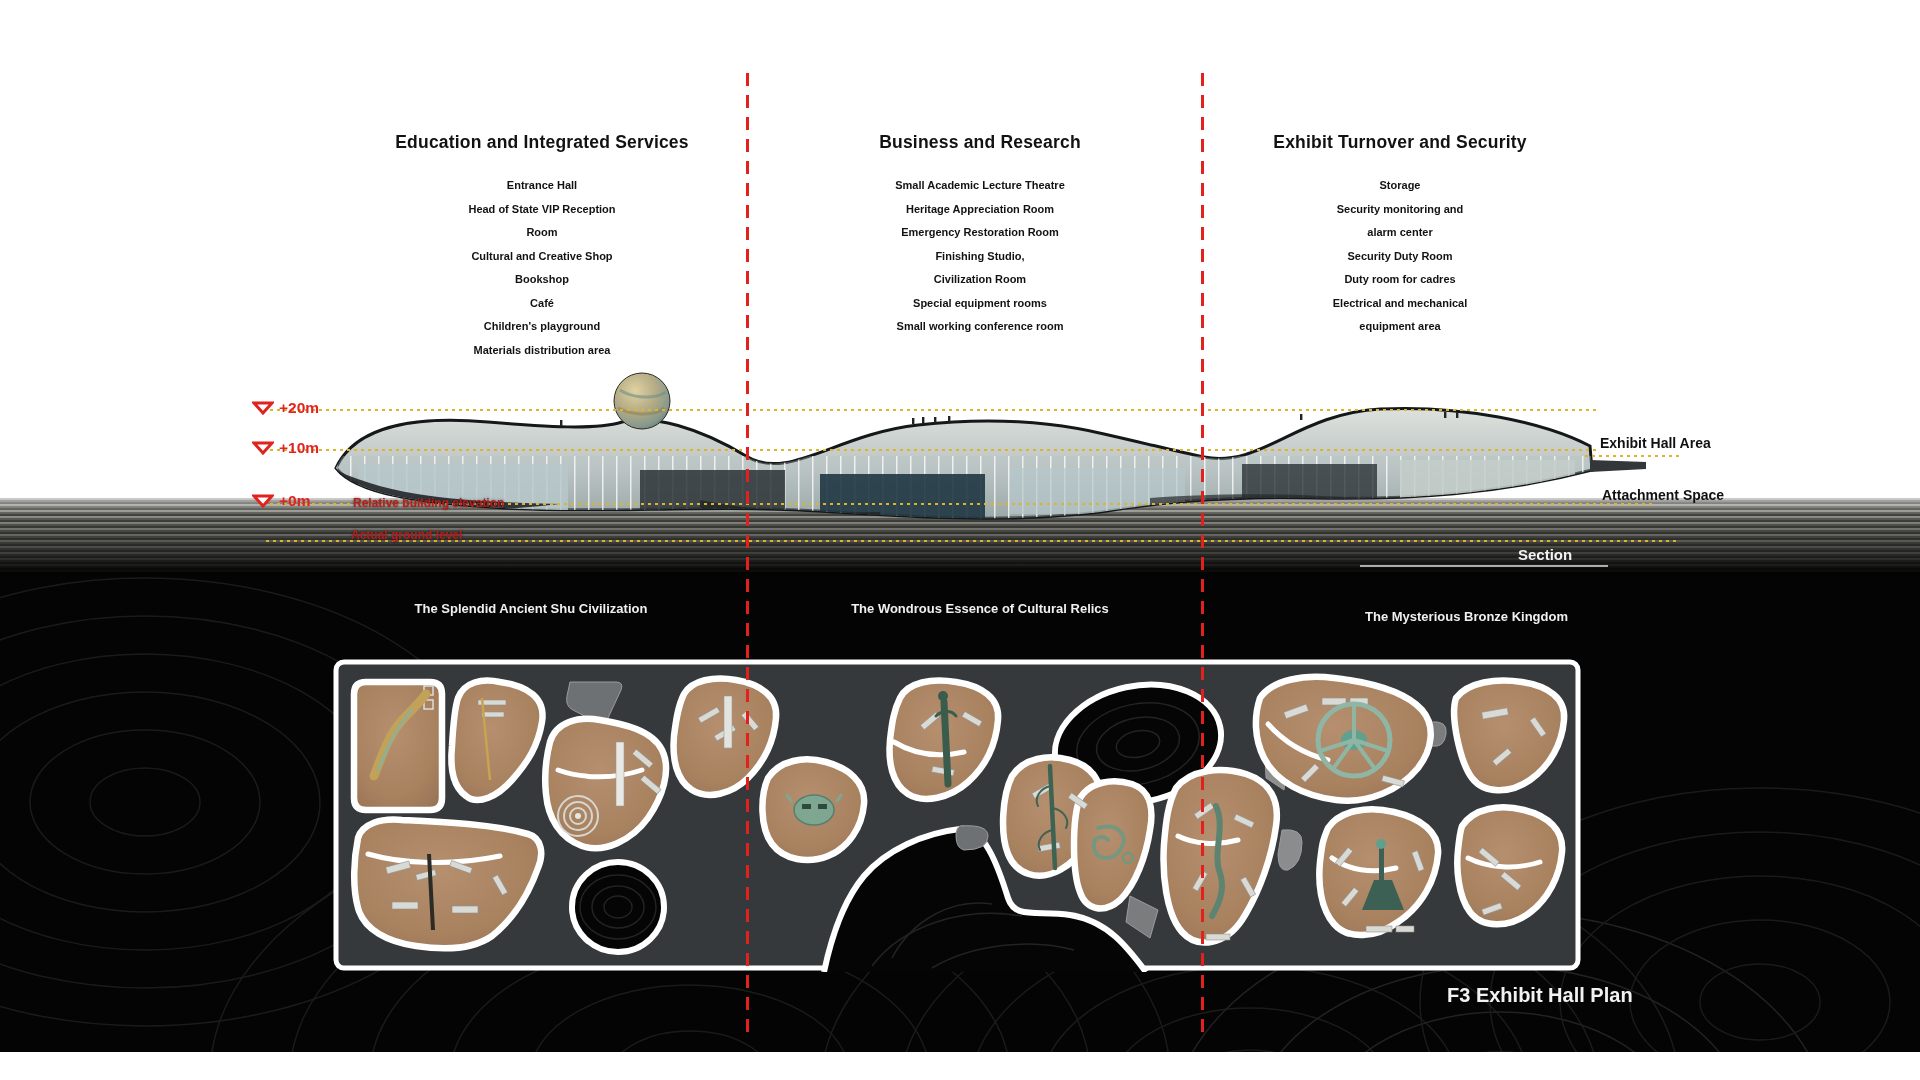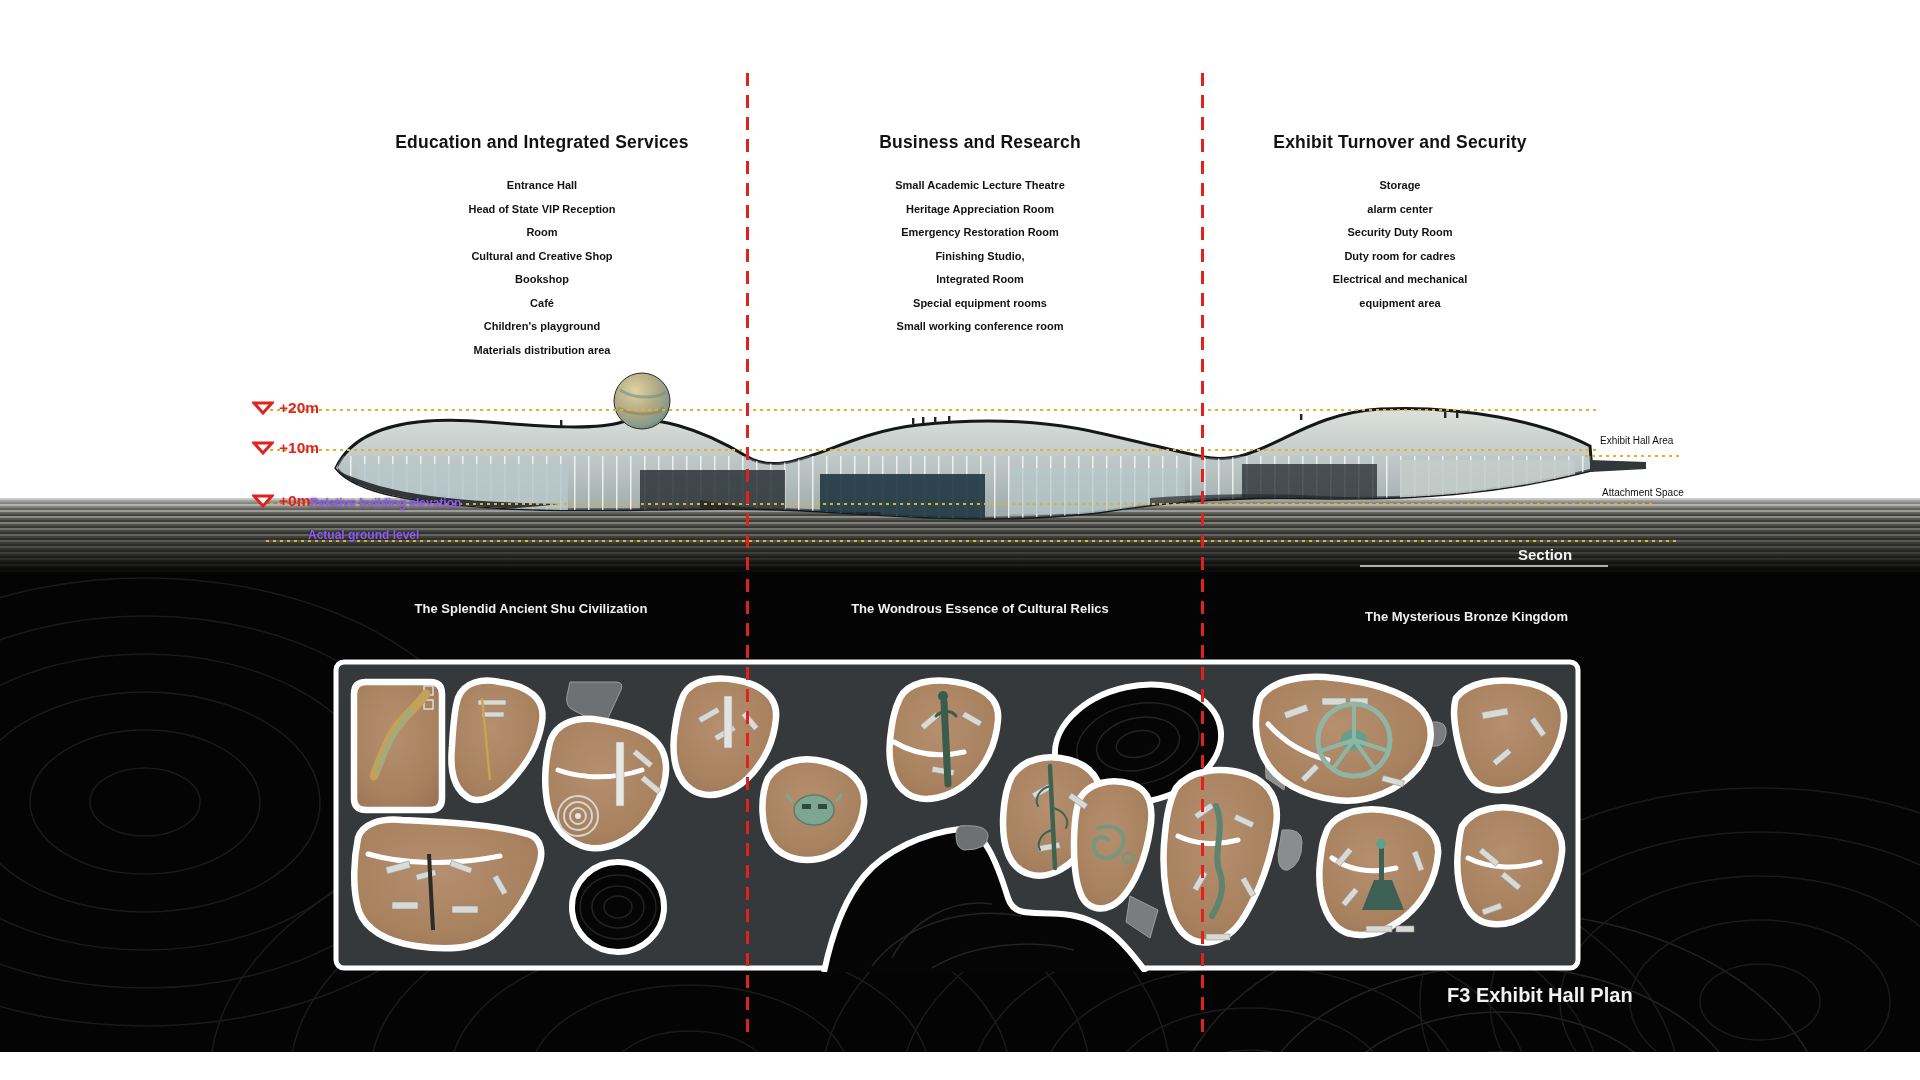--- a/index.html
+++ b/index.html
@@ -8,23 +8,23 @@
   .abs{position:absolute;}
   
   .prog-col{position:absolute;top:132px;text-align:center;color:#121212;}
   .prog-col h2{margin:0 0 21px 0;font-size:17.5px;font-weight:bold;letter-spacing:.2px;}
   .prog-col .line{display:block;font-size:11px;font-weight:bold;line-height:23.5px;}
   
   .marker{position:absolute;display:flex;align-items:center;gap:5px;color:#e0231e;
           font-weight:bold;font-size:15.5px;}
   .ydots{position:absolute;height:2px;
          background-image:repeating-linear-gradient(90deg,#dcb52f 0,#dcb52f 3px,transparent 3px,transparent 7px);}
-  .ylabel{position:absolute;font-size:12px;font-weight:bold;color:#8b5cf6;
-          text-shadow:0 0 3px rgba(0,0,0,.55);white-space:nowrap;}
-  .blabel{position:absolute;font-size:10px;font-weight:normal;color:#111;white-space:nowrap;}
+  .ylabel{position:absolute;font-size:12px;font-weight:bold;color:#b91c1c;
+          text-shadow:0 0 3px rgba(0,0,0,.55);white-space:nowrap;margin-left:43px;}
+  .blabel{position:absolute;font-size:14px;font-weight:bold;color:#111;white-space:nowrap;}
   .wlabel{position:absolute;font-weight:bold;color:#f2f2f2;white-space:nowrap;}
   .zone-label{position:absolute;width:340px;text-align:center;font-size:13px;font-weight:bold;color:#f0f0f0;}
   
   .terraces{position:absolute;left:0;top:498px;width:1920px;height:76px;
     background-image:
       linear-gradient(180deg,rgba(255,255,255,.55) 0%,rgba(150,150,144,.15) 22%,rgba(30,30,28,.7) 72%,rgba(0,0,0,.97) 100%),
       repeating-linear-gradient(180deg,#8e8e88 0px,#8e8e88 2px,#50504b 2px,#50504b 4px,#32322f 4px,#32322f 6px);}
   .black-ground{position:absolute;left:0;top:572px;width:1920px;height:480px;background:#040404;}
   .red-dash{position:absolute;top:73px;width:3px;height:962px;
     background-image:repeating-linear-gradient(180deg,#e2211c 0,#e2211c 13px,transparent 13px,transparent 22px);}
@@ -44,28 +44,29 @@
   <span class="line">Children's playground</span>
   <span class="line">Materials distribution area</span>
 </div>
 
 <div class="prog-col" style="left:770px;width:420px;">
   <h2>Business and Research</h2>
   <span class="line">Small Academic Lecture Theatre</span>
   <span class="line">Heritage Appreciation Room</span>
   <span class="line">Emergency Restoration Room</span>
   <span class="line">Finishing Studio,</span>
-  <span class="line">Integrated Room</span>
+  <span class="line">Civilization Room</span>
   <span class="line">Special equipment rooms</span>
   <span class="line">Small working conference room</span>
 </div>
 
 <div class="prog-col" style="left:1180px;width:440px;">
   <h2>Exhibit Turnover and Security</h2>
   <span class="line">Storage</span>
+  <span class="line">Security monitoring and</span>
   <span class="line">alarm center</span>
   <span class="line">Security Duty Room</span>
   <span class="line">Duty room for cadres</span>
   <span class="line">Electrical and mechanical</span>
   <span class="line">equipment area</span>
 </div>
 
 <div class="terraces"></div>
 <div class="black-ground"></div>
 

